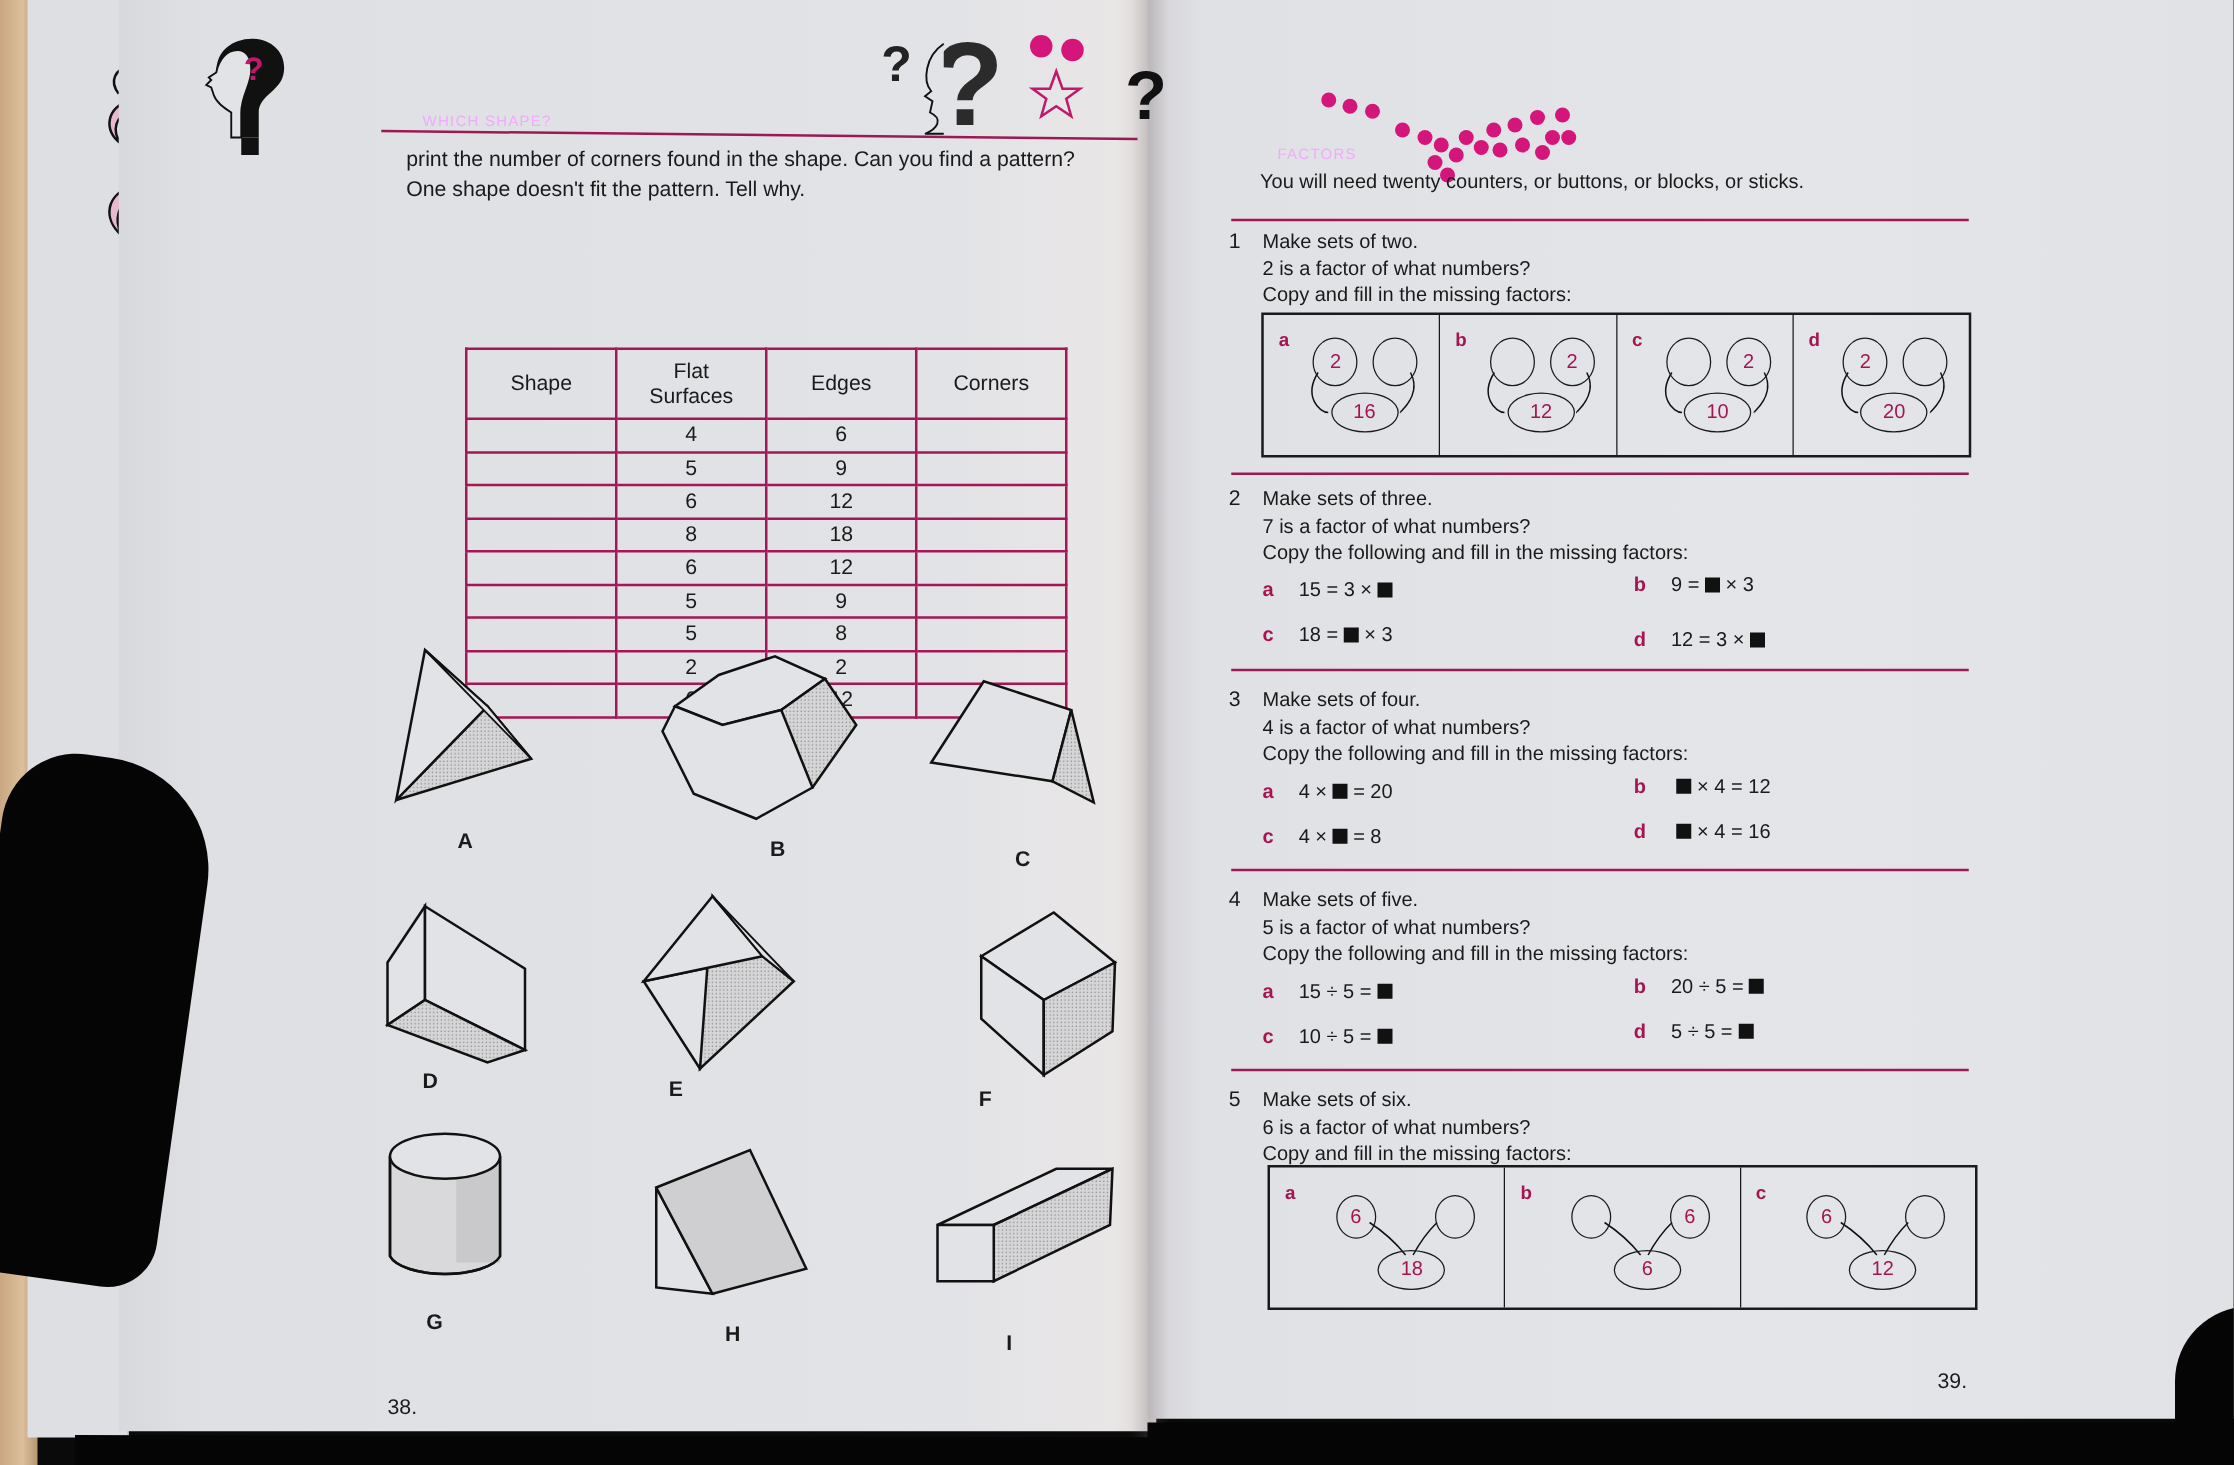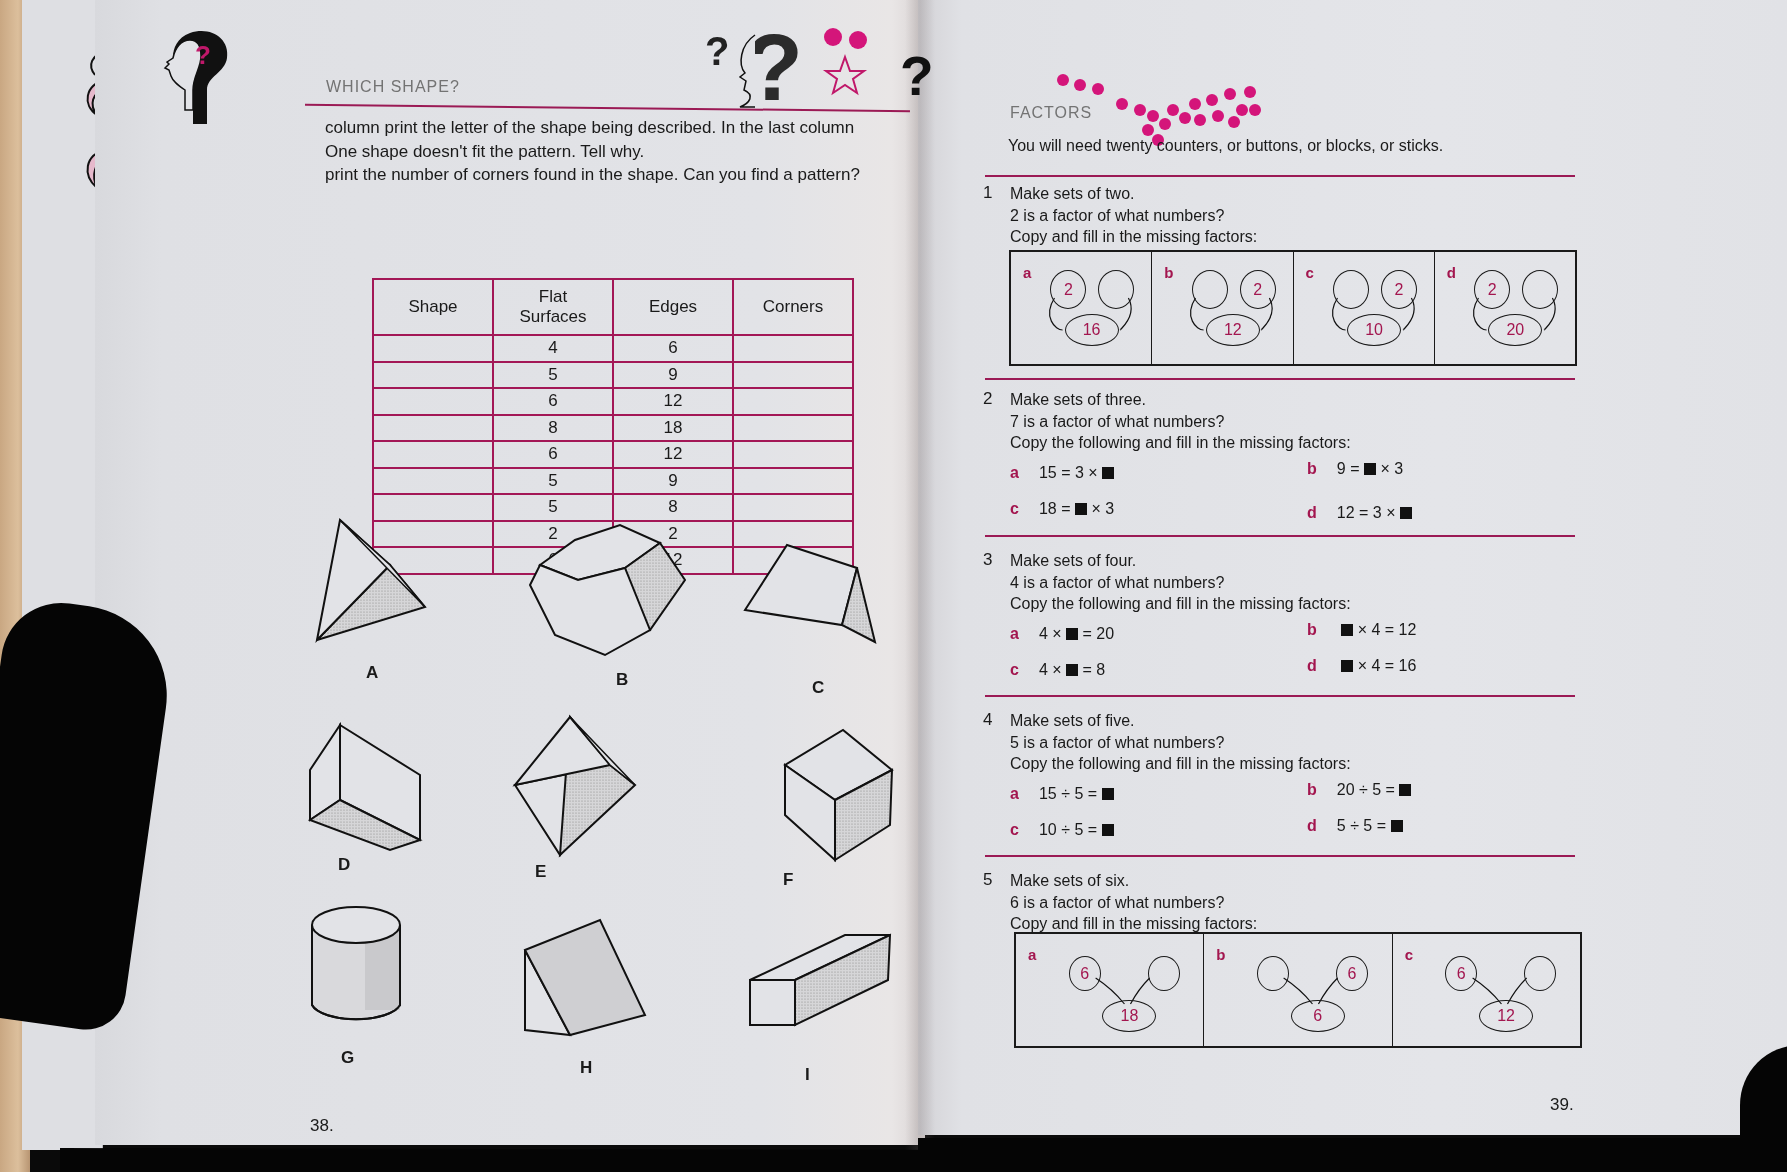--- a/index.html
+++ b/index.html
@@ -8,21 +8,21 @@
   
   .wood{left:0;top:0;width:30px;height:1172px;background:linear-gradient(90deg,#c9a782,#dcbf9c 60%,#b89572);}
   .prevpage{left:22px;top:0;width:80px;height:1150px;background:#dedfe3;border-right:1px solid #b8b8bd;}
   .leftpage{left:95px;top:0;width:830px;height:1145px;background:linear-gradient(90deg,#d8d9dd 0%,#dfe0e4 8%,#e2e3e7 80%,#e9e6e6 96%,#d9d3d3 100%);border-radius:0 0 0 0;}
   .rightpage{left:918px;top:0;width:869px;height:1135px;background:linear-gradient(90deg,#d3d2d6 0%,#e0e1e5 5%,#e4e5e9 60%,#e1e2e6 100%);}
   .spine{left:905px;top:0;width:30px;height:1150px;background:linear-gradient(90deg,rgba(0,0,0,0) 0%,rgba(120,110,110,.25) 50%,rgba(0,0,0,0) 100%);}
   .thumb{left:-20px;top:605px;width:170px;height:420px;background:#050505;border-radius:60px 90px 40px 0;transform:rotate(8deg);}
   .thumb2{left:1740px;top:1045px;width:80px;height:140px;background:#050505;border-radius:60px 0 0 0;}
   .bottomshadow{left:60px;top:1140px;width:1727px;height:40px;background:#050505;}
   .mag-line{height:2px;background:#9b1a55;}
-  h2.title{margin:4px;font-weight:normal;font-size:16px;letter-spacing:1px;color:#737373;}
+  h2.title{margin:16px;font-weight:normal;font-size:12px;letter-spacing:1px;color:#f0abfc;}
   .para{font-size:17px;line-height:23.5px;}
   
   table.shapes{border-collapse:collapse;font-size:17px;}
   table.shapes th,table.shapes td{border:2px solid #a31756;text-align:center;font-weight:normal;}
   table.shapes th{height:52px;}
   table.shapes td{height:24.5px;padding:0;}
   .shape-label{font-weight:bold;font-size:17px;}
   
   .q-num{font-size:17px;}
   .q-text{font-size:16px;line-height:21.5px;}
@@ -67,23 +67,22 @@
   <path d="M55 20 C40 30 38 50 45 58 L40 62 L46 66 L44 75 C55 80 50 88 40 92 L55 92" stroke="#111" stroke-width="1.5" fill="#e2e3e7"></path>
   <circle cx="133" cy="22" r="9" fill="#d4157a"></circle>
   <circle cx="158" cy="25" r="9" fill="#d4157a"></circle>
   <polygon points="145,42 150,56 164,56 153,64 157,78 145,70 133,78 137,64 126,56 140,56" fill="none" stroke="#c0186a" stroke-width="2"></polygon>
   <text x="200" y="80" font-size="55" font-weight="bold" fill="#111" font-family="Liberation Sans, sans-serif">?</text>
 </svg>
 
 <div class="abs mag-line" style="left:305px;top:107px;width:605px;transform:rotate(0.6deg);"></div>
 
 <div class="abs para" style="left:325px;top:116px;width:580px;">
-  <div>column print the letter of the shape being described. In the last column</div>
+  <div>print the number of corners found in the shape. Can you find a pattern?</div>
   <div>One shape doesn't fit the pattern. Tell why.</div>
-  <div>print the number of corners found in the shape. Can you find a pattern?</div>
 </div>
 
 <table class="abs shapes" style="left:372px;top:234px;width:482px;margin-top:44px;">
   <thead>
     <tr>
       <th style="width:25%">Shape</th>
       <th style="width:25%"><span>Flat</span><br><span>Surfaces</span></th>
       <th style="width:25%">Edges</th>
       <th style="width:25%">Corners</th>
     </tr>

